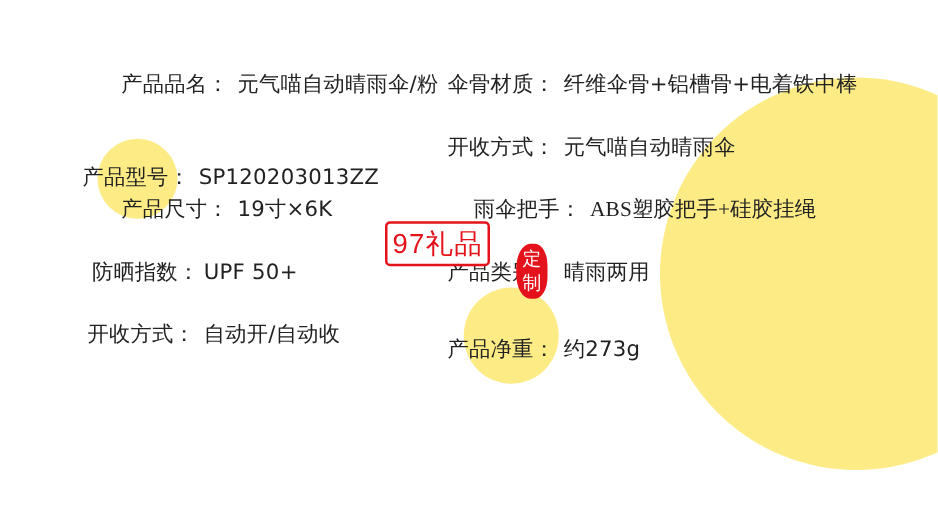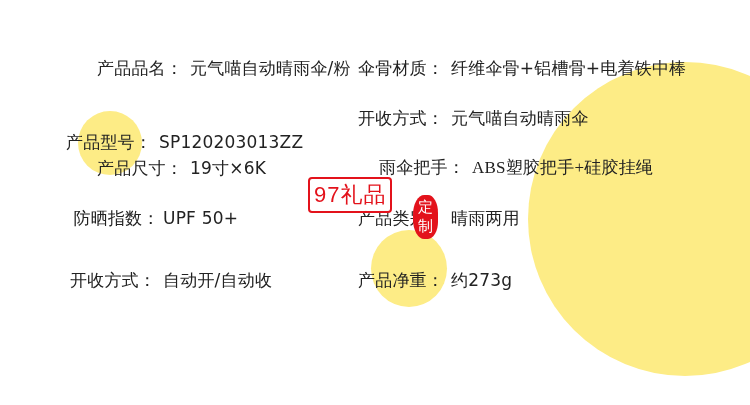--- a/index.html
+++ b/index.html
@@ -51,21 +51,21 @@
 </div>
 <div class="row" style="left:66px; top:106px;margin-top:24px;">
   <span class="label">产品型号：</span><span class="value">SP120203013ZZ</span>
 </div>
 <div class="row" style="left:70px; top:156px;margin-left:27px;">
   <span class="label">产品尺寸：</span><span class="value">19寸×6K</span>
 </div>
 <div class="row" style="left:70px; top:206px;text-align:center;">
   <span class="label">防晒指数：</span><span class="value">UPF 50+</span>
 </div>
-<div class="row" style="left:70px; top:256px;margin-top:12px;">
+<div class="row" style="left:70px; top:256px;">
   <span class="label">开收方式：</span><span class="value">自动开/自动收</span>
 </div>
 
 <div class="row" style="left:358px; top:56px;text-decoration:underline;">
   <span class="label">伞骨材质：</span><span class="value">纤维伞骨+铝槽骨+电着铁中棒</span>
 </div>
 <div class="row" style="left:358px; top:106px;">
   <span class="label">开收方式：</span><span class="value">元气喵自动晴雨伞</span>
 </div>
 <div class="row" style="left:379px; top:156px;font-family:Liberation Serif, serif;">

